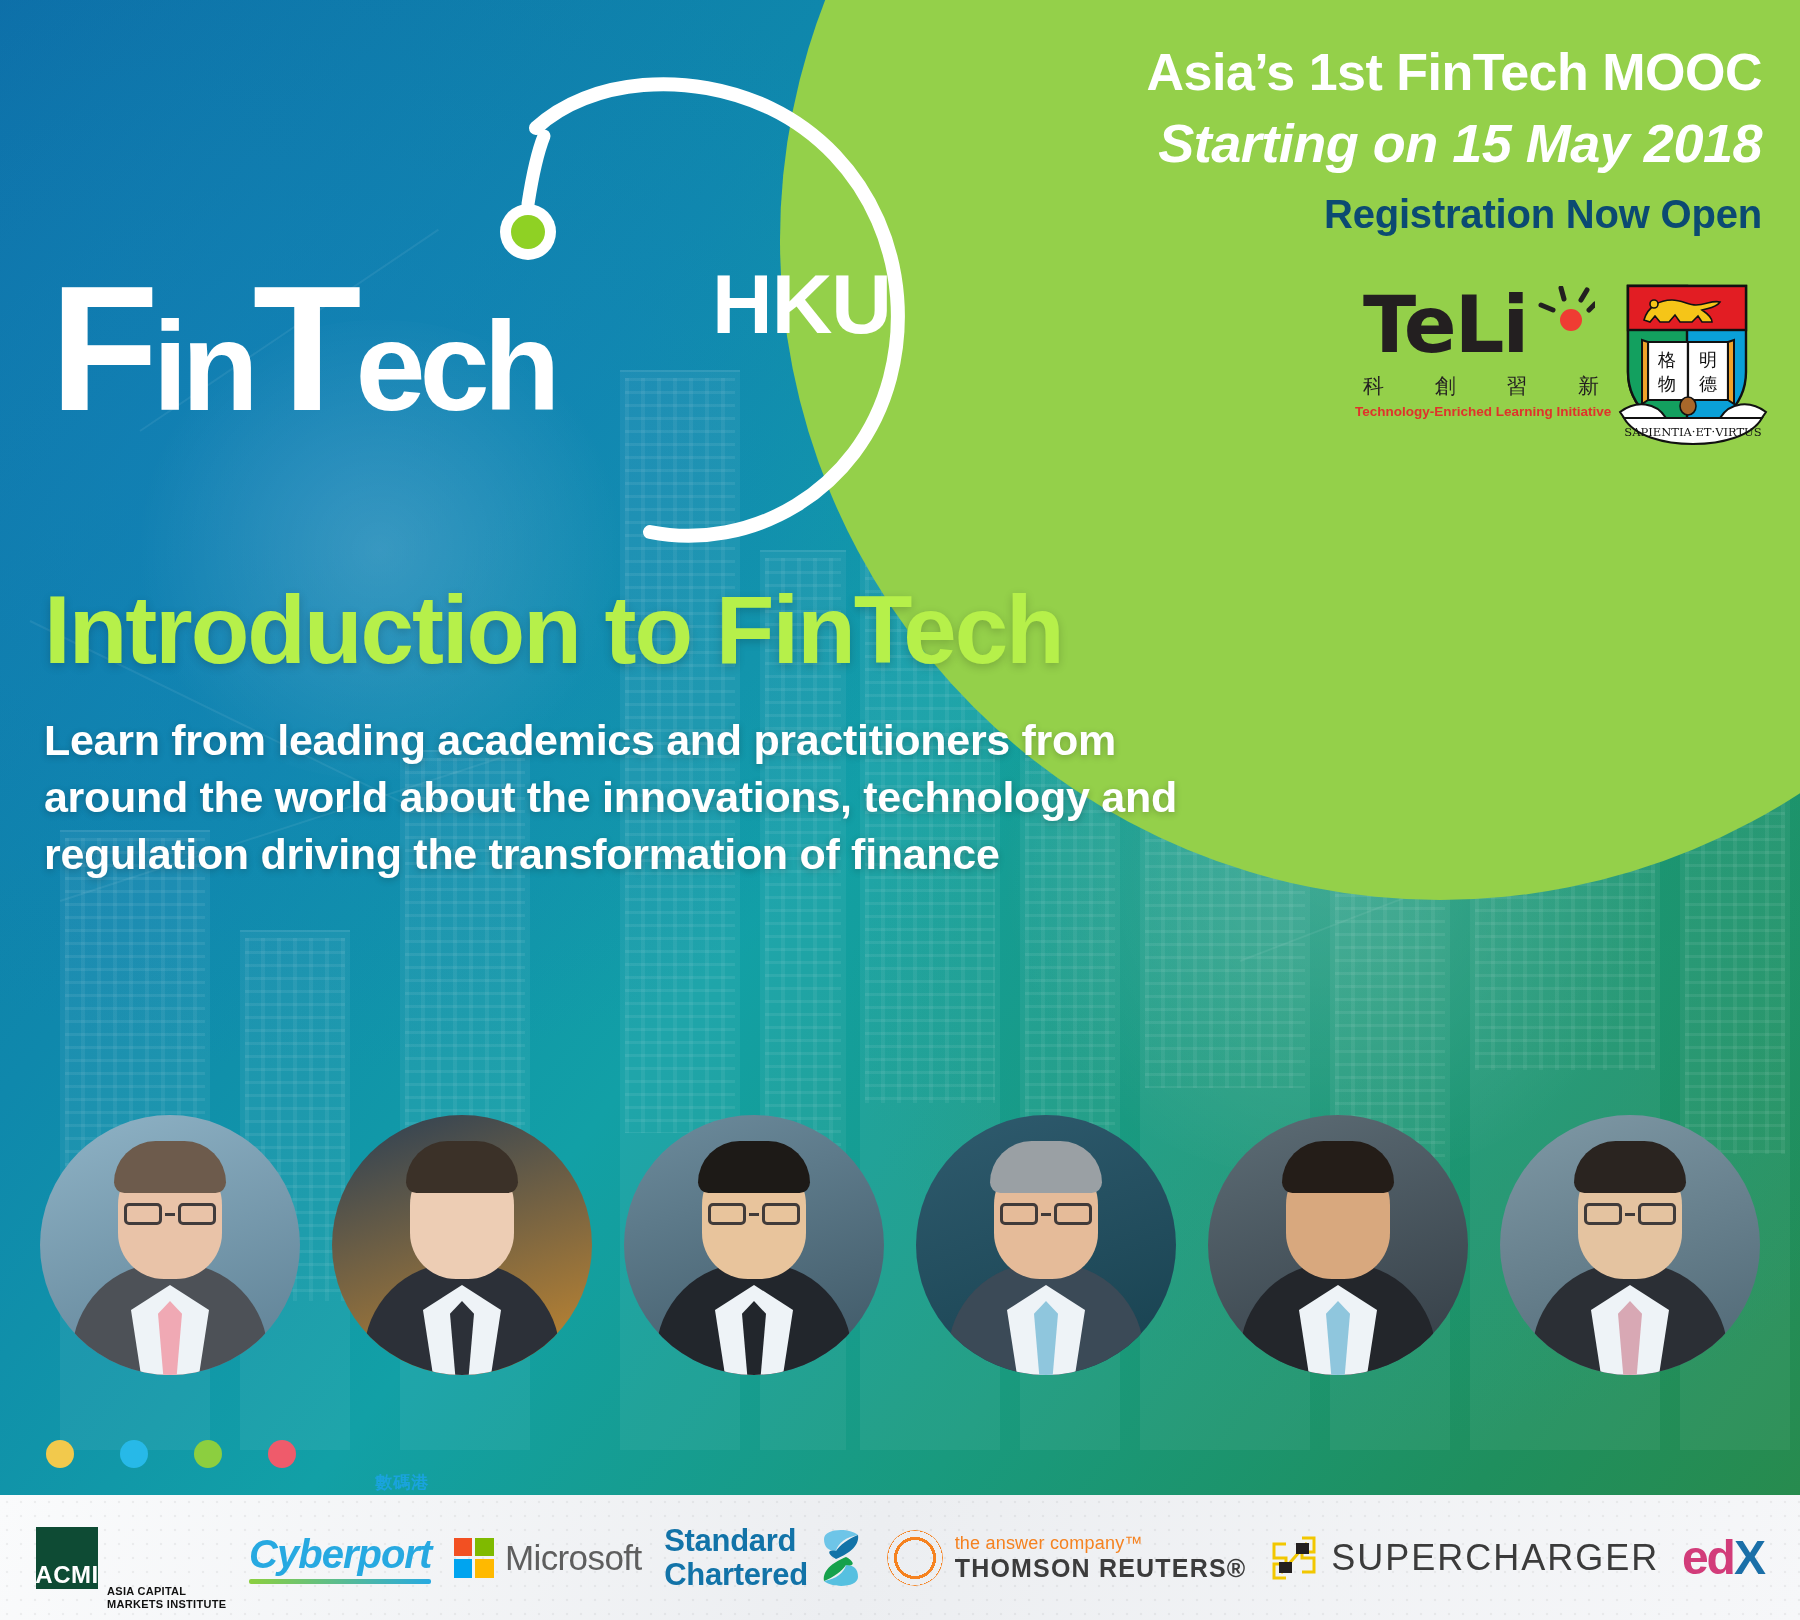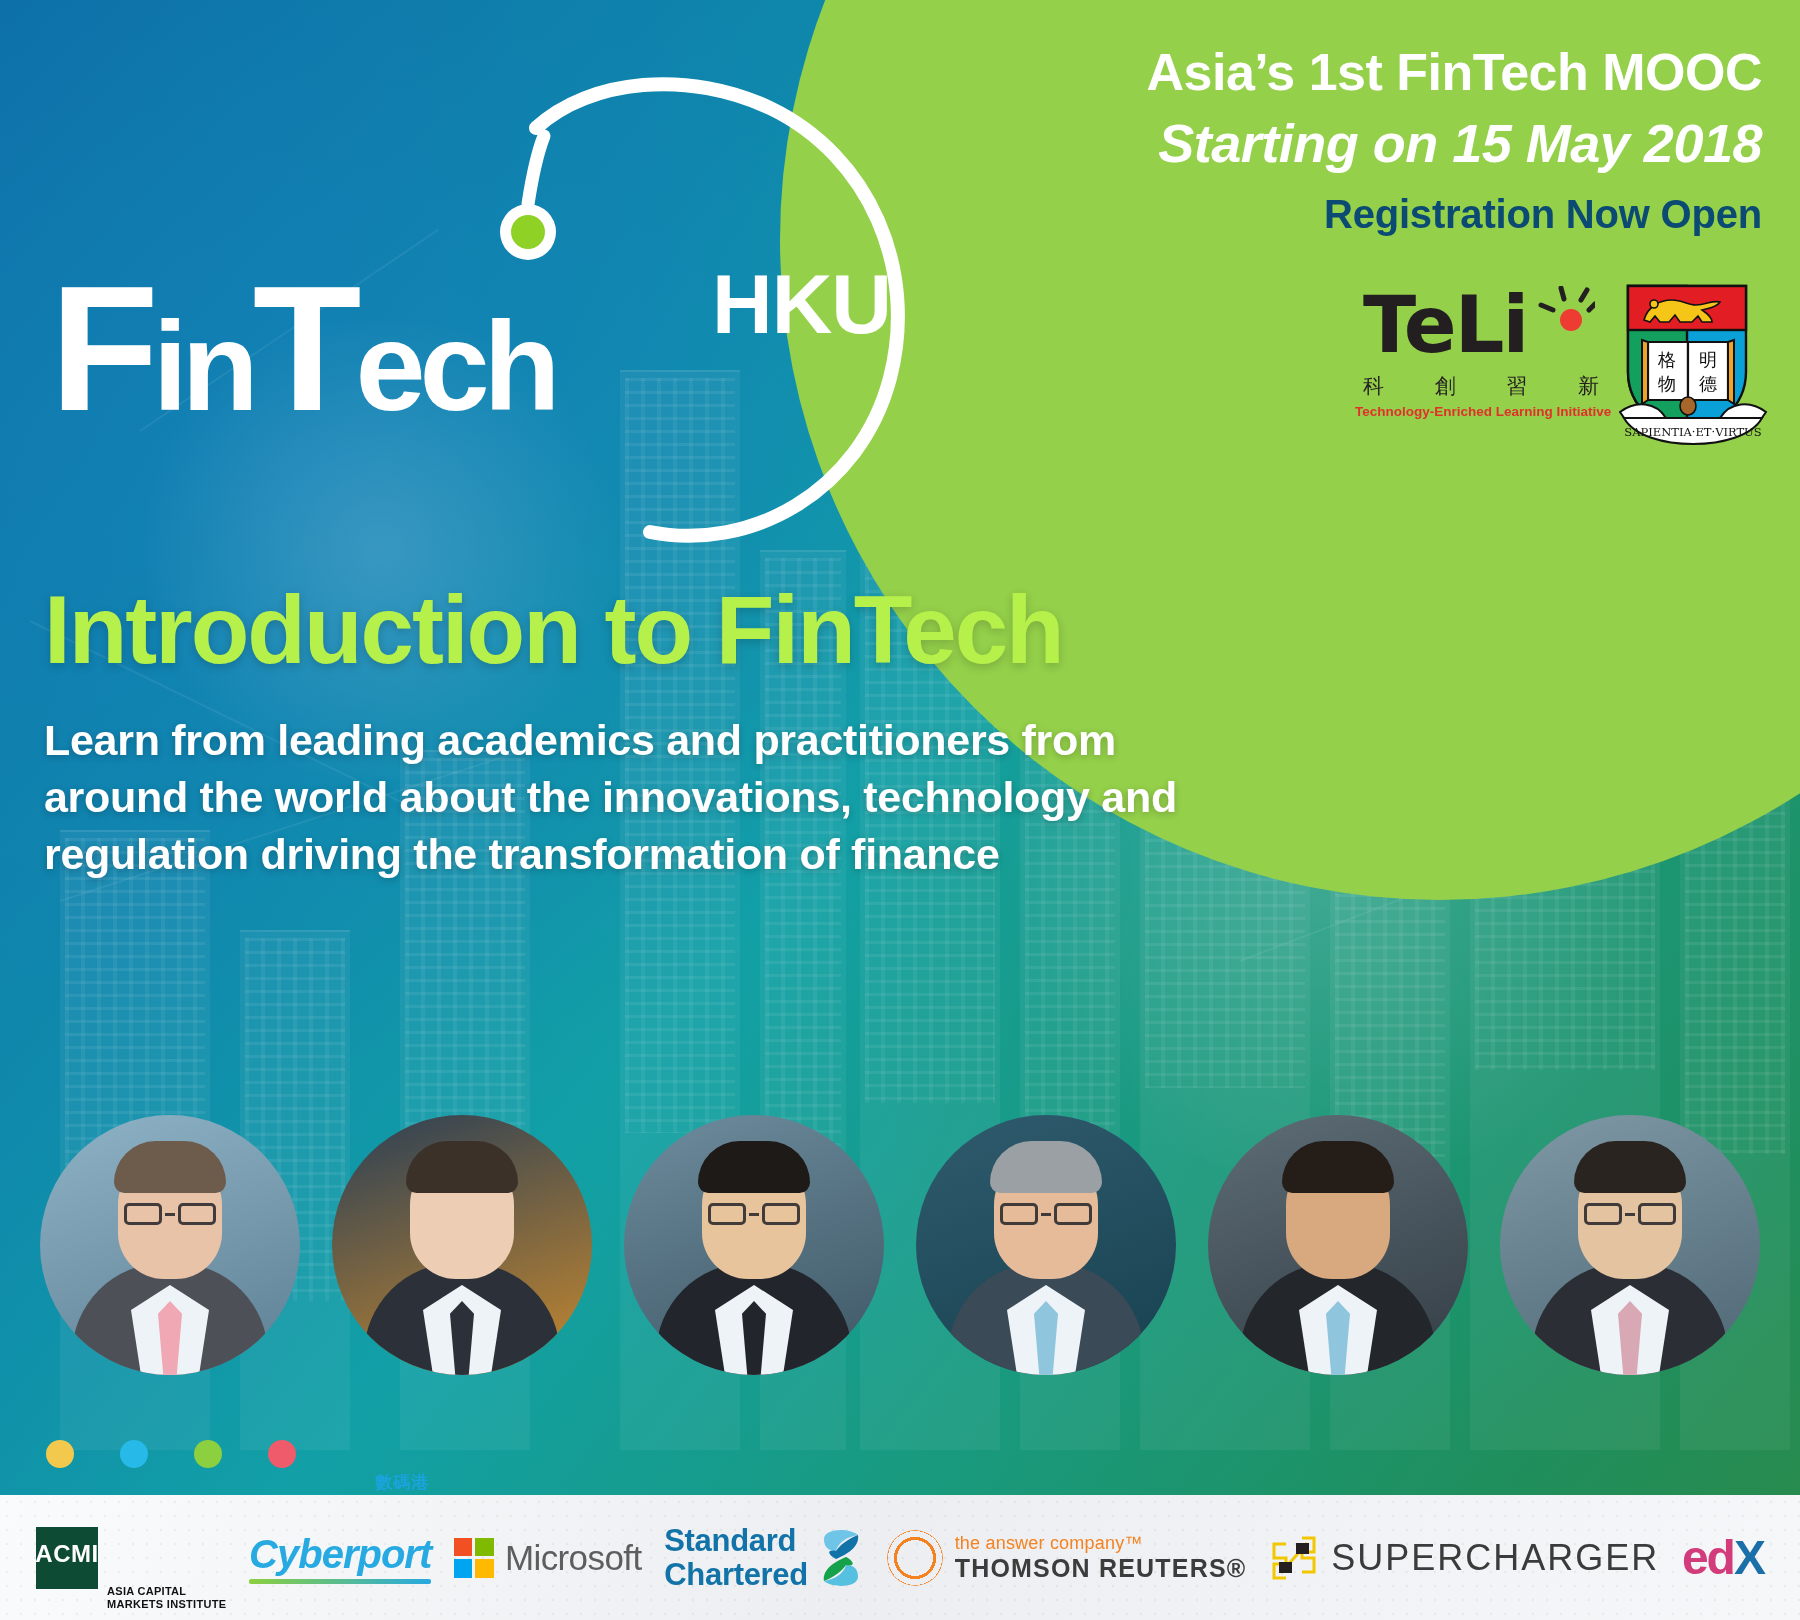--- a/index.html
+++ b/index.html
@@ -94,21 +94,21 @@
   
   .bar{position:absolute;left:0;bottom:0;width:1800px;height:125px;background:#f2f3f5;
     display:flex;align-items:center;justify-content:space-between;padding:0 36px;
     background-image:
       radial-gradient(rgba(0,0,0,.05) 1.4px, transparent 1.6px),
       linear-gradient(115deg,#fafbfc 0%,#eceef1 48%,#f6f7f9 100%);
     background-size:14px 14px, 100% 100%;}
   .lg{display:flex;align-items:center;height:100%;}
 
   .acmi-box{width:62px;height:62px;background:#0e4b34;color:#fff;font-weight:bold;font-size:24px;
-    display:flex;align-items:flex-end;justify-content:center;padding-bottom:21px;letter-spacing:.5px;}
+    display:flex;align-items:flex-end;justify-content:center;padding-bottom:0;letter-spacing:.5px;}
   .acmi-txt{margin-left:9px;font-size:11px;font-weight:bold;color:#111;line-height:1.25;
     letter-spacing:.3px;align-self:flex-end;padding-bottom:8px;}
 
   .cfte-mark{color:#c1121f;font-weight:bold;font-size:52px;letter-spacing:-2px;}
   .cfte-txt{margin-left:7px;font-size:17px;color:#111;line-height:1.18;font-weight:normal;}
 
   .cp{position:relative;}
   .cp-cn{position:absolute;right:2px;top:-24px;font-family:"DejaVu Sans",sans-serif;
     font-size:17px;color:#1aa3dd;font-weight:bold;letter-spacing:1px;}
   .cp-word{font-style:italic;font-weight:bold;font-size:40px;color:#27a9e1;letter-spacing:-1px;}

